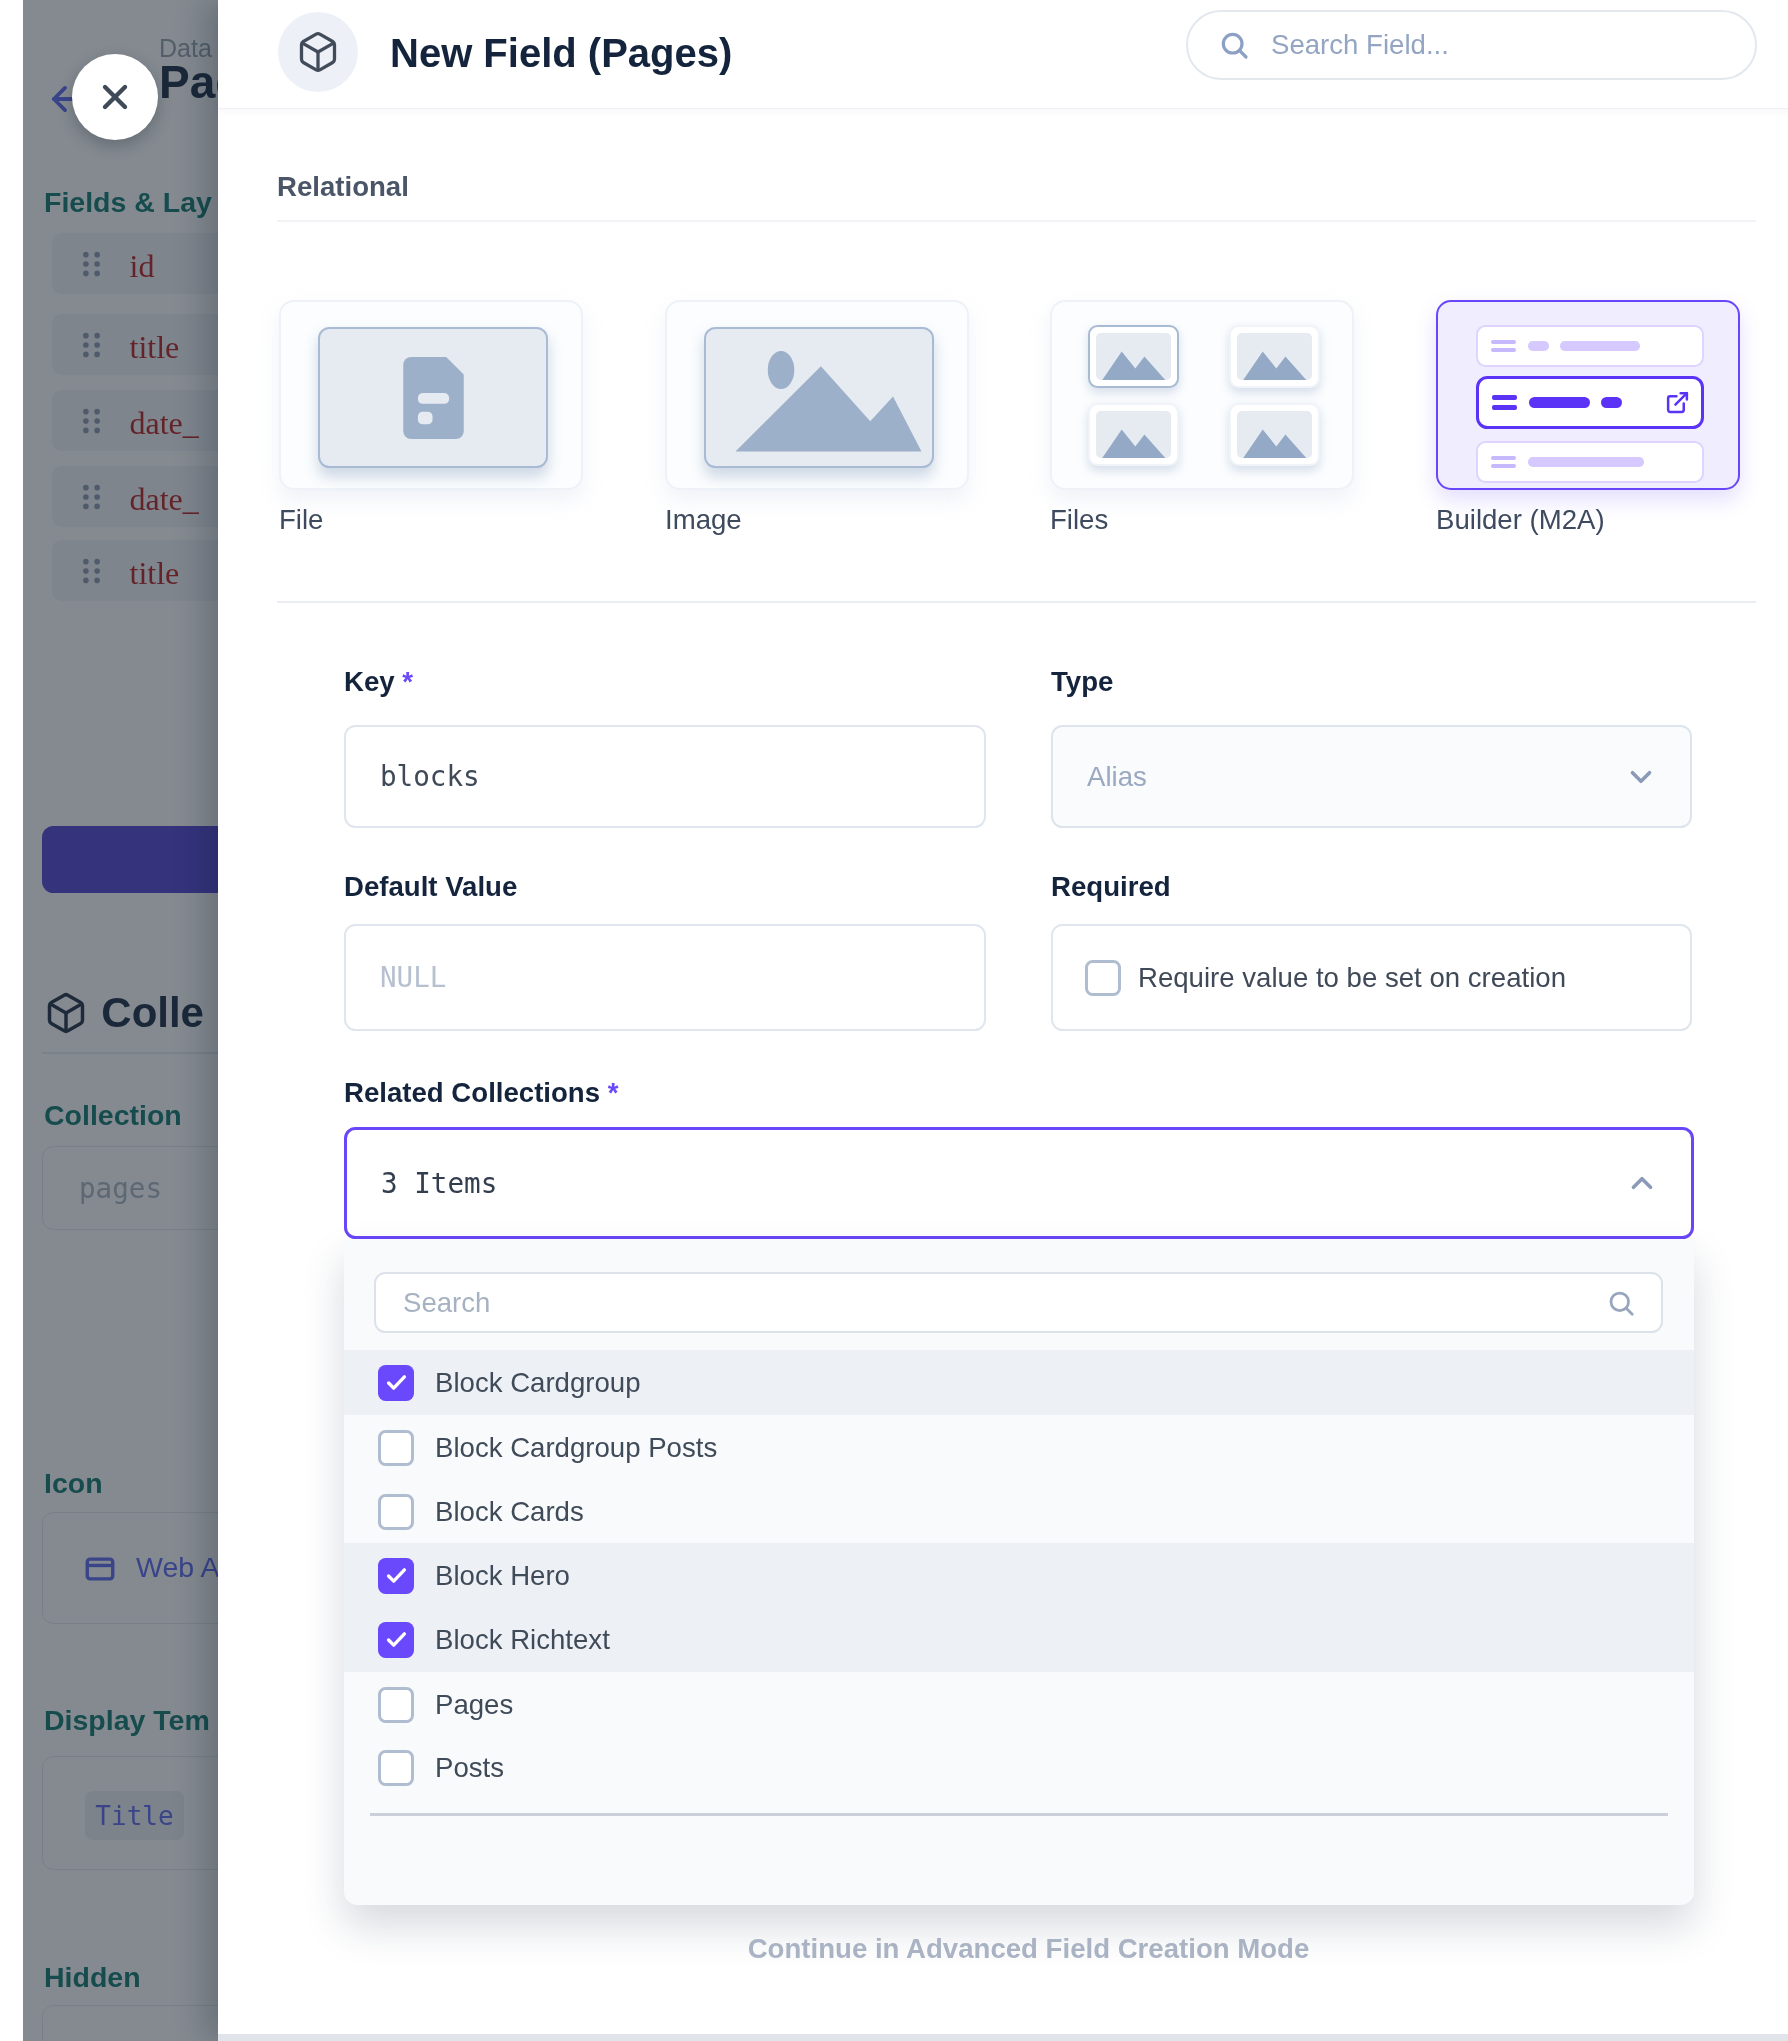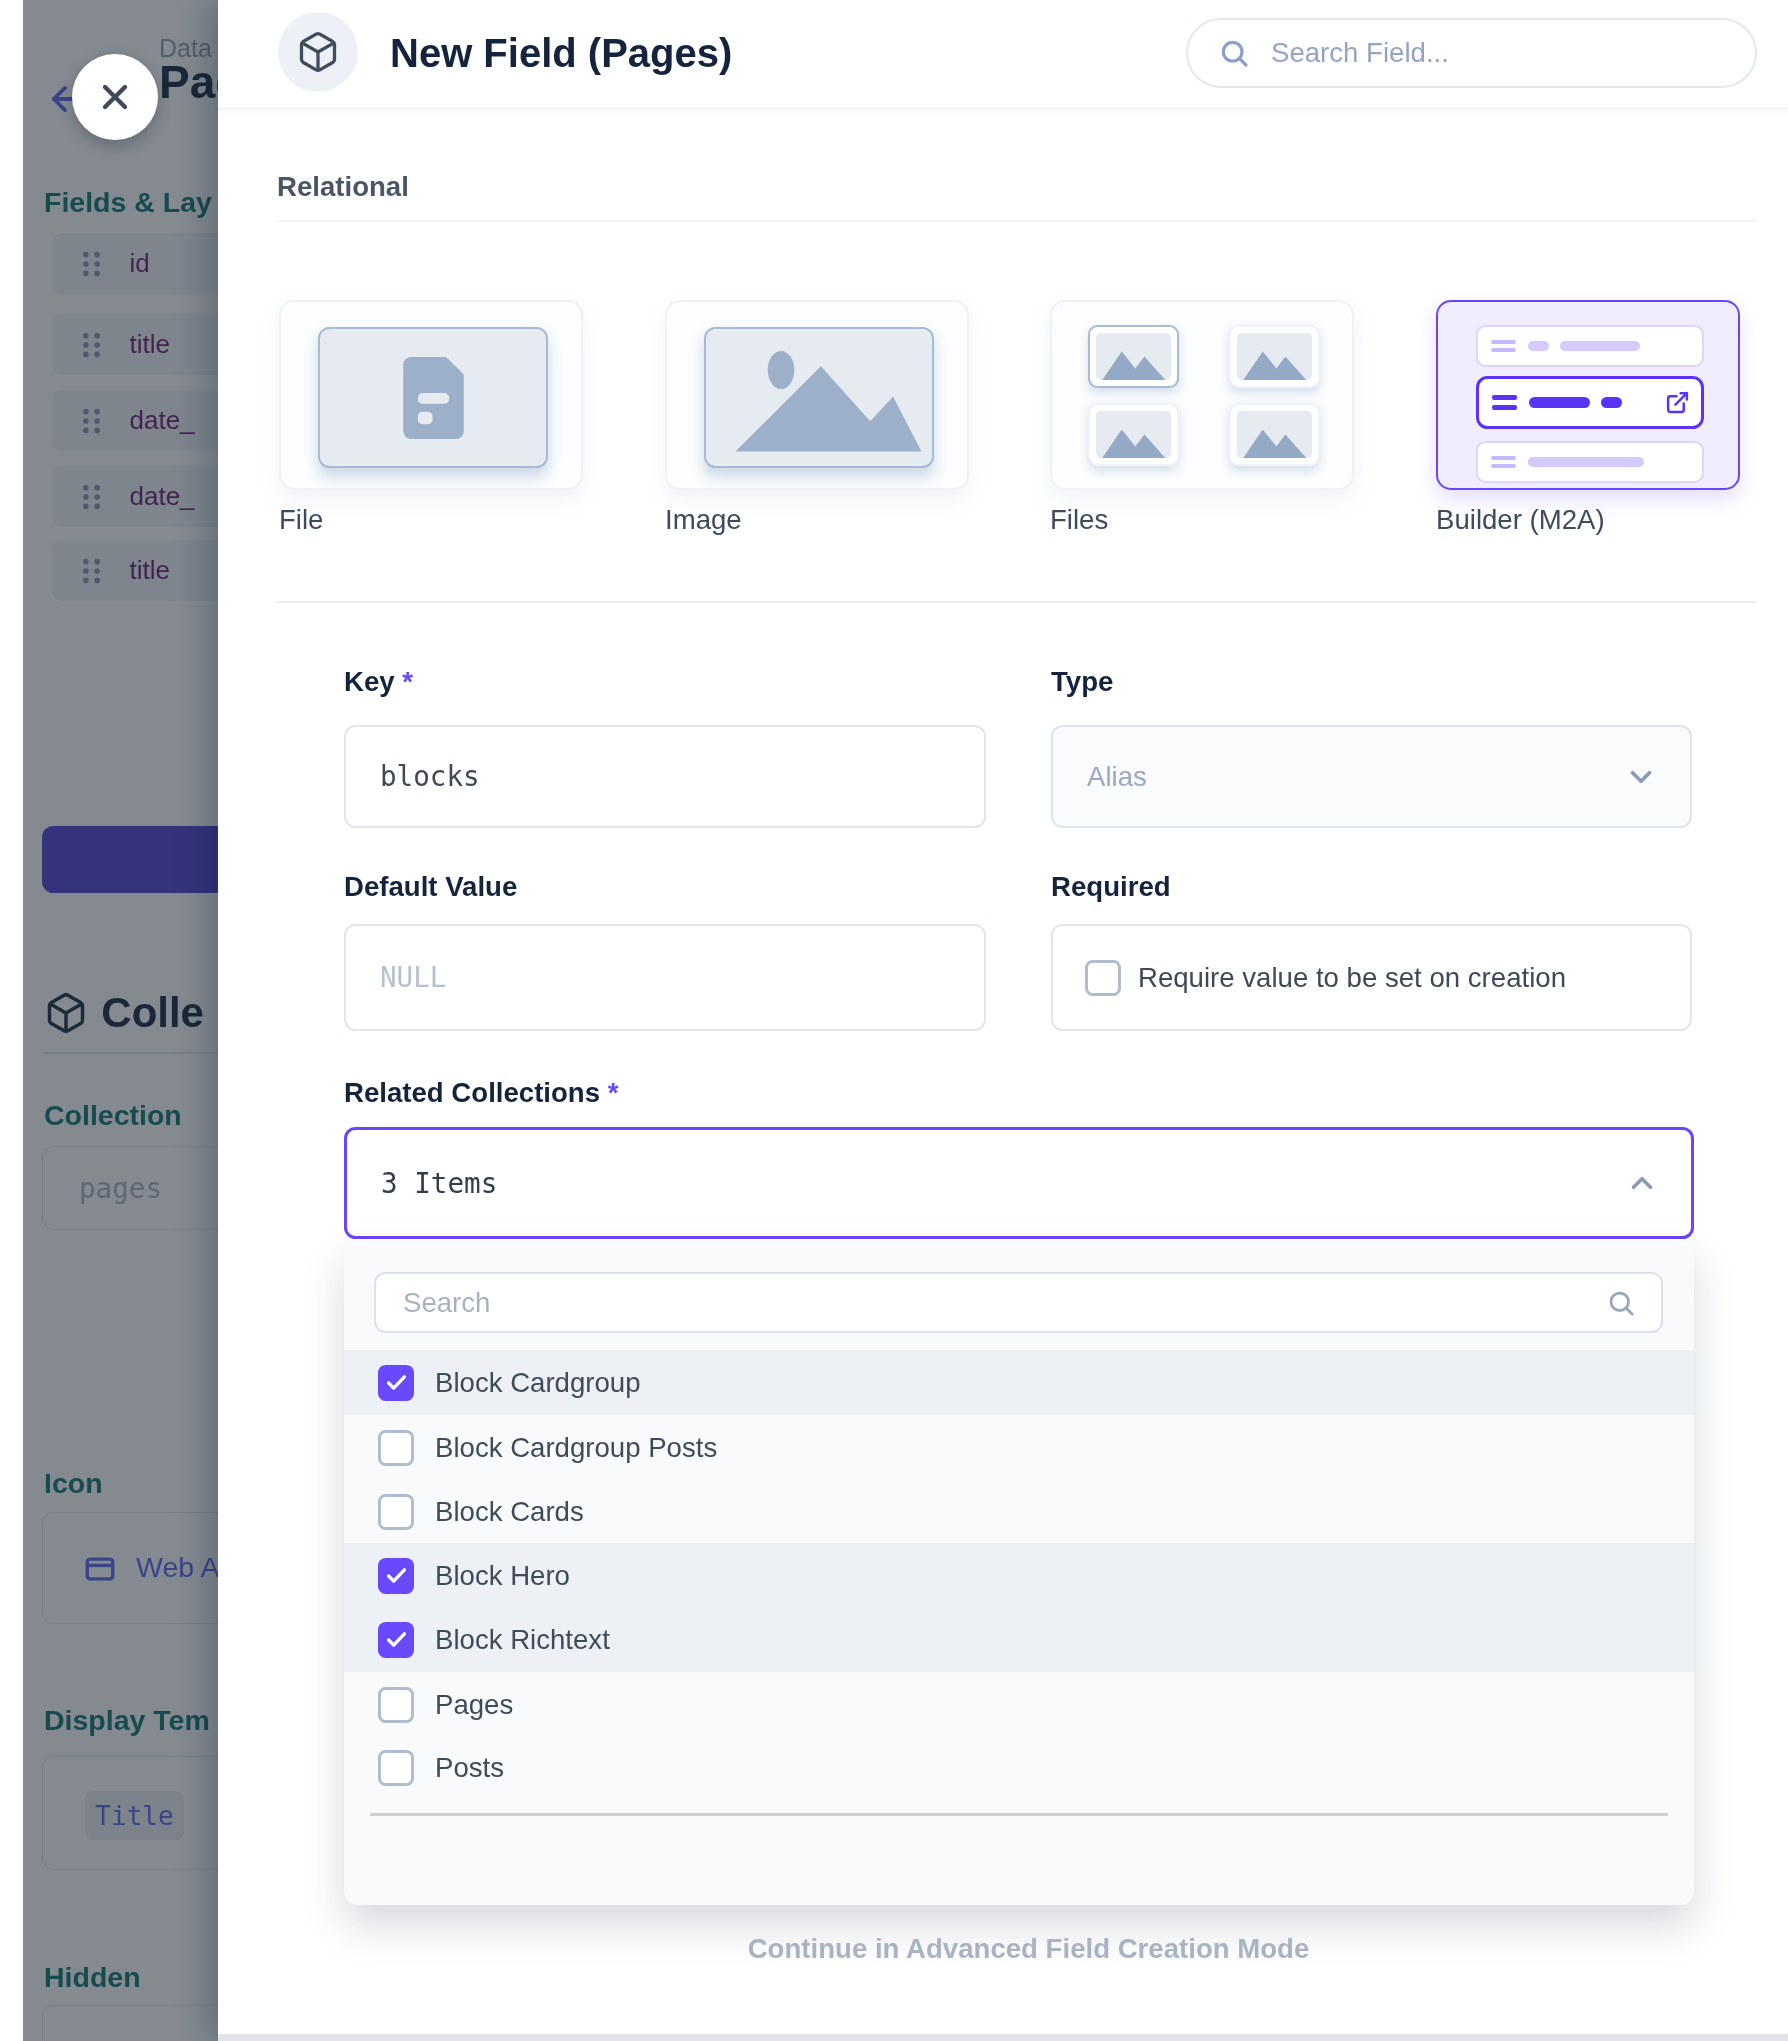--- a/index.html
+++ b/index.html
@@ -7,40 +7,40 @@
   .page { position:relative; width:1788px; height:2041px; overflow:hidden; background:#fff;margin-left:23px; }
 
   
   .sidebar { position:absolute; left:0; top:0; width:195px; height:2041px; background:#fff; overflow:hidden; }
   .sb-breadcrumb { position:absolute; left:136px; top:34px; font-size:25px; color:#939eae; white-space:nowrap; }
   .sb-title { position:absolute; left:136px; top:55px; font-size:46px; font-weight:800; color:#16263e; white-space:nowrap; }
   .sb-back { position:absolute; left:23px; top:80px; width:38px; height:38px; color:#5a64f0; }
   .sb-h { position:absolute; left:21px; font-size:28.5px; font-weight:700; color:#0f766e; white-space:nowrap; }
   .sb-row { position:absolute; left:28.5px; width:190px; height:61px; background:#f2f4f8; border-radius:9.5px; }
   .sb-row .grip { position:absolute; left:27px; top:16px; color:#8997ab; }
-  .sb-row .fname { position:absolute; left:78px; top:15px; font-family:Liberation Sans, sans-serif; font-size:26px; color:#701a75; white-space:nowrap; }
+  .sb-row .fname { position:absolute; left:78px; top:15px; font-family:Liberation Serif, serif; font-size:32px; color:#b91c1c; white-space:nowrap; }
   .sb-btn { position:absolute; left:19px; top:826px; width:200px; height:67px; background:#4f3ed2; border-radius:11.4px; }
   .sb-collhead { position:absolute; left:21px; top:989px; display:flex; align-items:center; gap:13.3px; }
   .sb-collhead .cube { width:44px; height:44px; color:#1d2c42; }
   .sb-collhead .txt { font-size:42px; font-weight:800; color:#16263e; white-space:nowrap; }
   .sb-div { position:absolute; left:19px; top:1052px; width:190px; height:1.9px; background:#e6eaef; }
   .sb-input { position:absolute; left:19px; width:200px; background:#fff; border:1.9px solid #e3e8ee; border-radius:11.4px; }
   .sb-pages-txt { position:absolute; left:36px; top:25px; font-family:"DejaVu Sans Mono", monospace; font-size:27.6px; color:#a9b3c0; }
   .sb-webasset { position:absolute; left:40px; top:39px; width:34px; height:34px; color:#5a64f0; }
   .sb-icon-txt { position:absolute; left:93px; top:38px; font-size:28.5px; color:#5a64f0; white-space:nowrap; }
   .sb-chip { position:absolute; left:42px; top:34px; width:99px; height:49px; background:#edeff4; border-radius:7.6px; display:flex; align-items:center; justify-content:center; font-family:"DejaVu Sans Mono", monospace; font-size:26px; color:#5a64f0; }
   .overlay { position:absolute; left:0; top:0; width:195px; height:2041px; background:rgba(31,42,53,0.55); }
   .close-btn { position:absolute; left:49px; top:54px; width:86px; height:86px; border-radius:50%; background:#fff; box-shadow:0 5.7px 15px rgba(10,20,30,0.25); display:flex; align-items:center; justify-content:center; color:#3f4a59; z-index:5; cursor:pointer; }
 
   
   .drawer { position:absolute; left:195px; top:0; width:1593px; height:2041px; background:#fff; box-shadow:-13.3px 0 28.5px rgba(10,22,40,0.22); }
   .dh { position:absolute; left:0; top:0; width:1593px; height:109px; background:#fff; border-bottom:1.9px solid #eef1f5; box-shadow:0 2.9px 7.6px rgba(20,35,60,0.04); }
   .dh-iconwrap { position:absolute; left:60px; top:12.4px; width:80px; height:80px; border-radius:50%; background:#edf1f7; display:flex; align-items:center; justify-content:center; color:#414b5a; }
   .dh-title { position:absolute; left:172px; top:0; height:107px; display:flex; align-items:center; font-size:40px; font-weight:800; color:#15243d; white-space:nowrap; }
-  .dh-search { position:absolute; left:968px; top:18px; width:571px; height:70px; border:2.4px solid #e3e8ef; border-radius:38px; background:#fff; display:flex; align-items:center; }
+  .dh-search { position:absolute; left:968px; top:10px; width:571px; height:70px; border:2.4px solid #e3e8ef; border-radius:38px; background:#fff; display:flex; align-items:center; }
   .dh-search .mag { margin-left:30px; color:#8ba0c4; display:flex; }
   .dh-search input { border:0; outline:0; background:transparent; margin-left:21px; font-size:27.6px; color:#5a6a85; width:457px; font-family:"Liberation Sans", sans-serif; }
   .dh-search input::placeholder { color:#93a5c2; }
 
   .sect-h { position:absolute; left:59px; top:171px; font-size:27.6px; font-weight:700; color:#4a5568; }
   .div1 { position:absolute; left:59px; top:220px; width:1479px; height:1.9px; background:#f1f3f7; }
   .div2 { position:absolute; left:59px; top:601px; width:1479px; height:1.9px; background:#e9ecf1; }
 
   
   .card { position:absolute; top:300px; width:304px; height:190px; border-radius:15px; background:#fbfdfe; border:2.4px solid #eef2f8; box-shadow:0 9.5px 21px rgba(158,177,204,0.16); cursor:pointer; }

